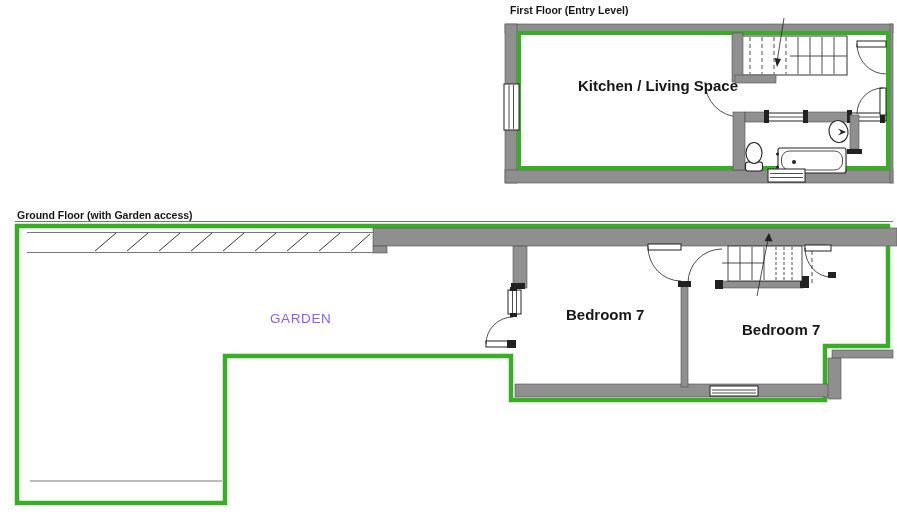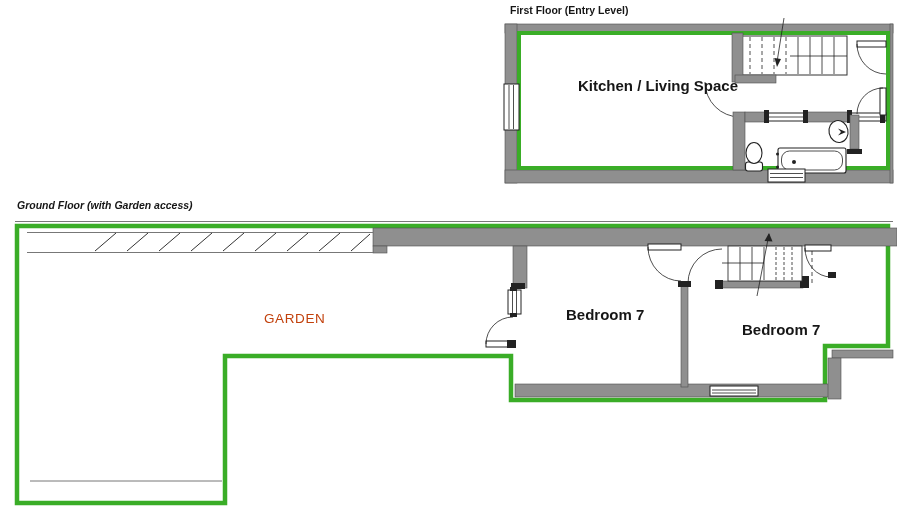--- a/index.html
+++ b/index.html
@@ -2,21 +2,21 @@
 <html style="--boundary-green: #3aad27; --wall-gray: #8f8f8f; --wall-dark: #4f4f4f; --line: #222222; --path-line: #777777;"><head>
 <meta charset="utf-8">
 <style>
   html,body{margin:0;padding:0;background:#fff;}
   .canvas{position:relative;width:897px;height:520px;background:#fff;overflow:hidden;
           font-family:"Liberation Sans", sans-serif;}
   .canvas svg{position:absolute;left:0;top:0;}
   .label{position:absolute;color:#161616;white-space:nowrap;}
   .plan-title{font-weight:bold;font-size:10.5px;}
   .room-label{font-weight:bold;font-size:15px;}
-  .garden-label{font-size:13.5px;letter-spacing:0.6px;color:#c2410c;}
+  .garden-label{font-size:13.5px;letter-spacing:0.6px;color:#8b5cf6;margin-left:6px;}
   
   .wall{fill:var(--wall-gray,#8f8f8f);stroke:var(--wall-dark,#4f4f4f);stroke-width:.6;}
   .cap{fill:var(--line,#222222);stroke:none;}
   .demise{fill:none;stroke:var(--boundary-green,#3aad27);stroke-width:4.5;}
   .demise-thin{fill:none;stroke:var(--boundary-green,#3aad27);stroke-width:4;}
   .blk-thin{stroke:var(--line,#222222);fill:none;stroke-width:.8;}
   .whitebox{fill:#ffffff;stroke:var(--line,#222222);stroke-width:1;}
   .fix{fill:#ffffff;stroke:var(--line,#222222);stroke-width:1.1;}
   .grayline{stroke:var(--path-line,#777777);stroke-width:1;fill:none;}
 </style>
@@ -203,21 +203,21 @@
       <line class="blk-thin" x1="712" y1="390" x2="756" y2="390"></line>
       <line class="blk-thin" x1="712" y1="393" x2="756" y2="393"></line>
     </g>
   </g>
 </svg>
 
 <div class="label plan-title" style="left:510px;top:4px;">First Floor (Entry Level)</div>
 
 <div class="label room-label" style="left:578px;top:77px;">Kitchen / Living Space</div>
 
-<div class="label plan-title" style="left:17px;top:199px;font-style:italic;">Ground Floor (with Garden access)</div>
+<div class="label plan-title" style="left:17px;top:209px;">Ground Floor (with Garden access)</div>
 
 <div class="label garden-label" style="left:264px;top:311px;">GARDEN</div>
 
 <div class="label room-label" style="left:566px;top:306px;">Bedroom 7</div>
 
 <div class="label room-label" style="left:742px;top:321px;">Bedroom 7</div>
 
 </div>
 
 </body></html>

